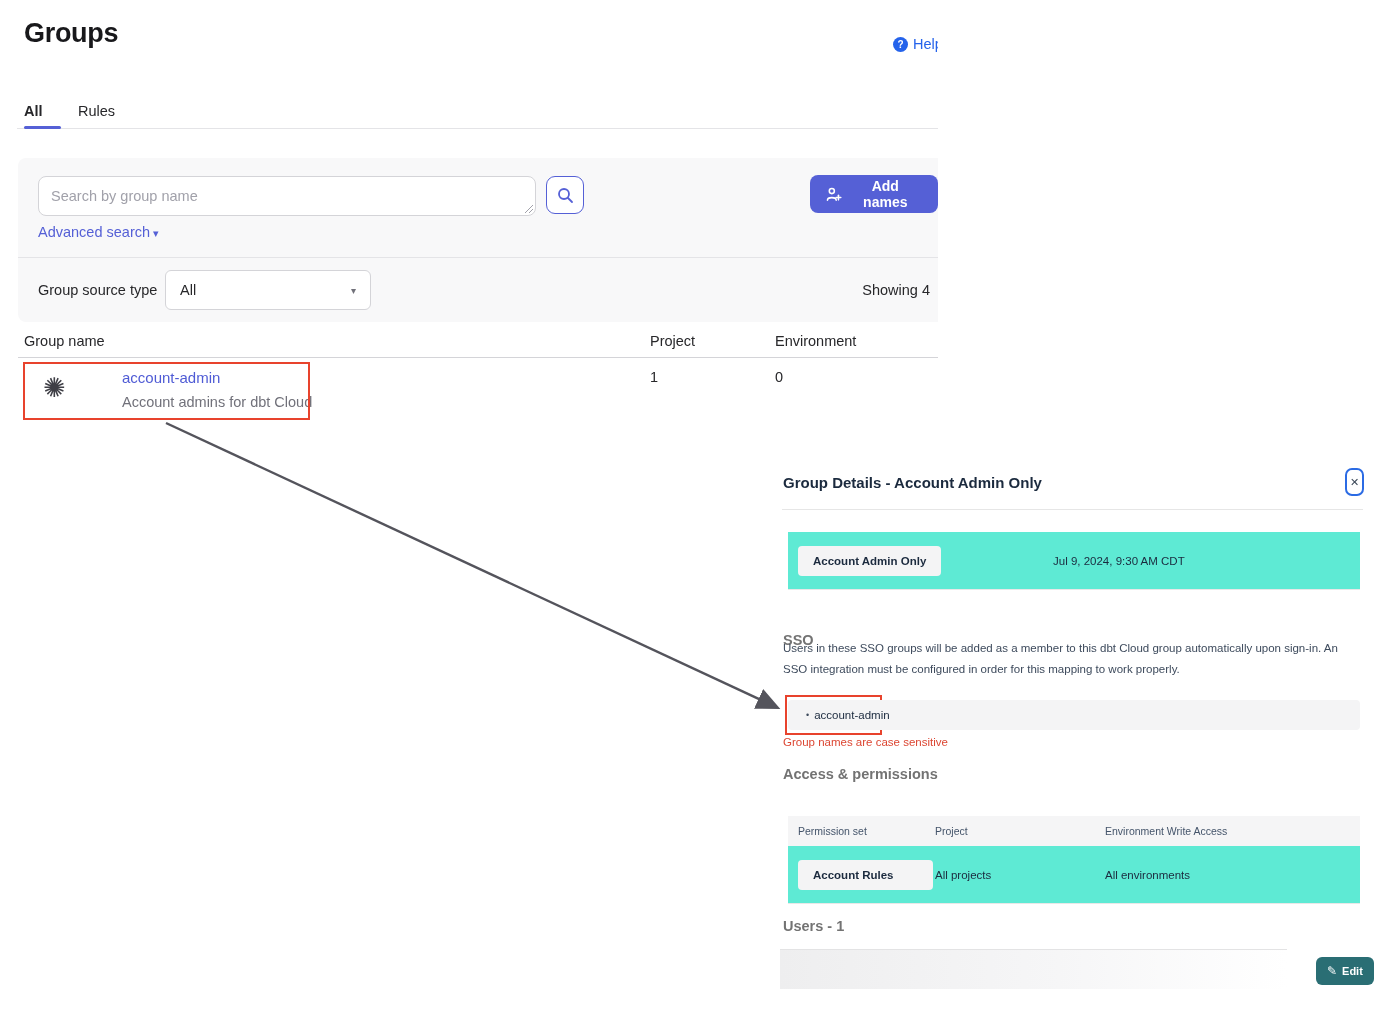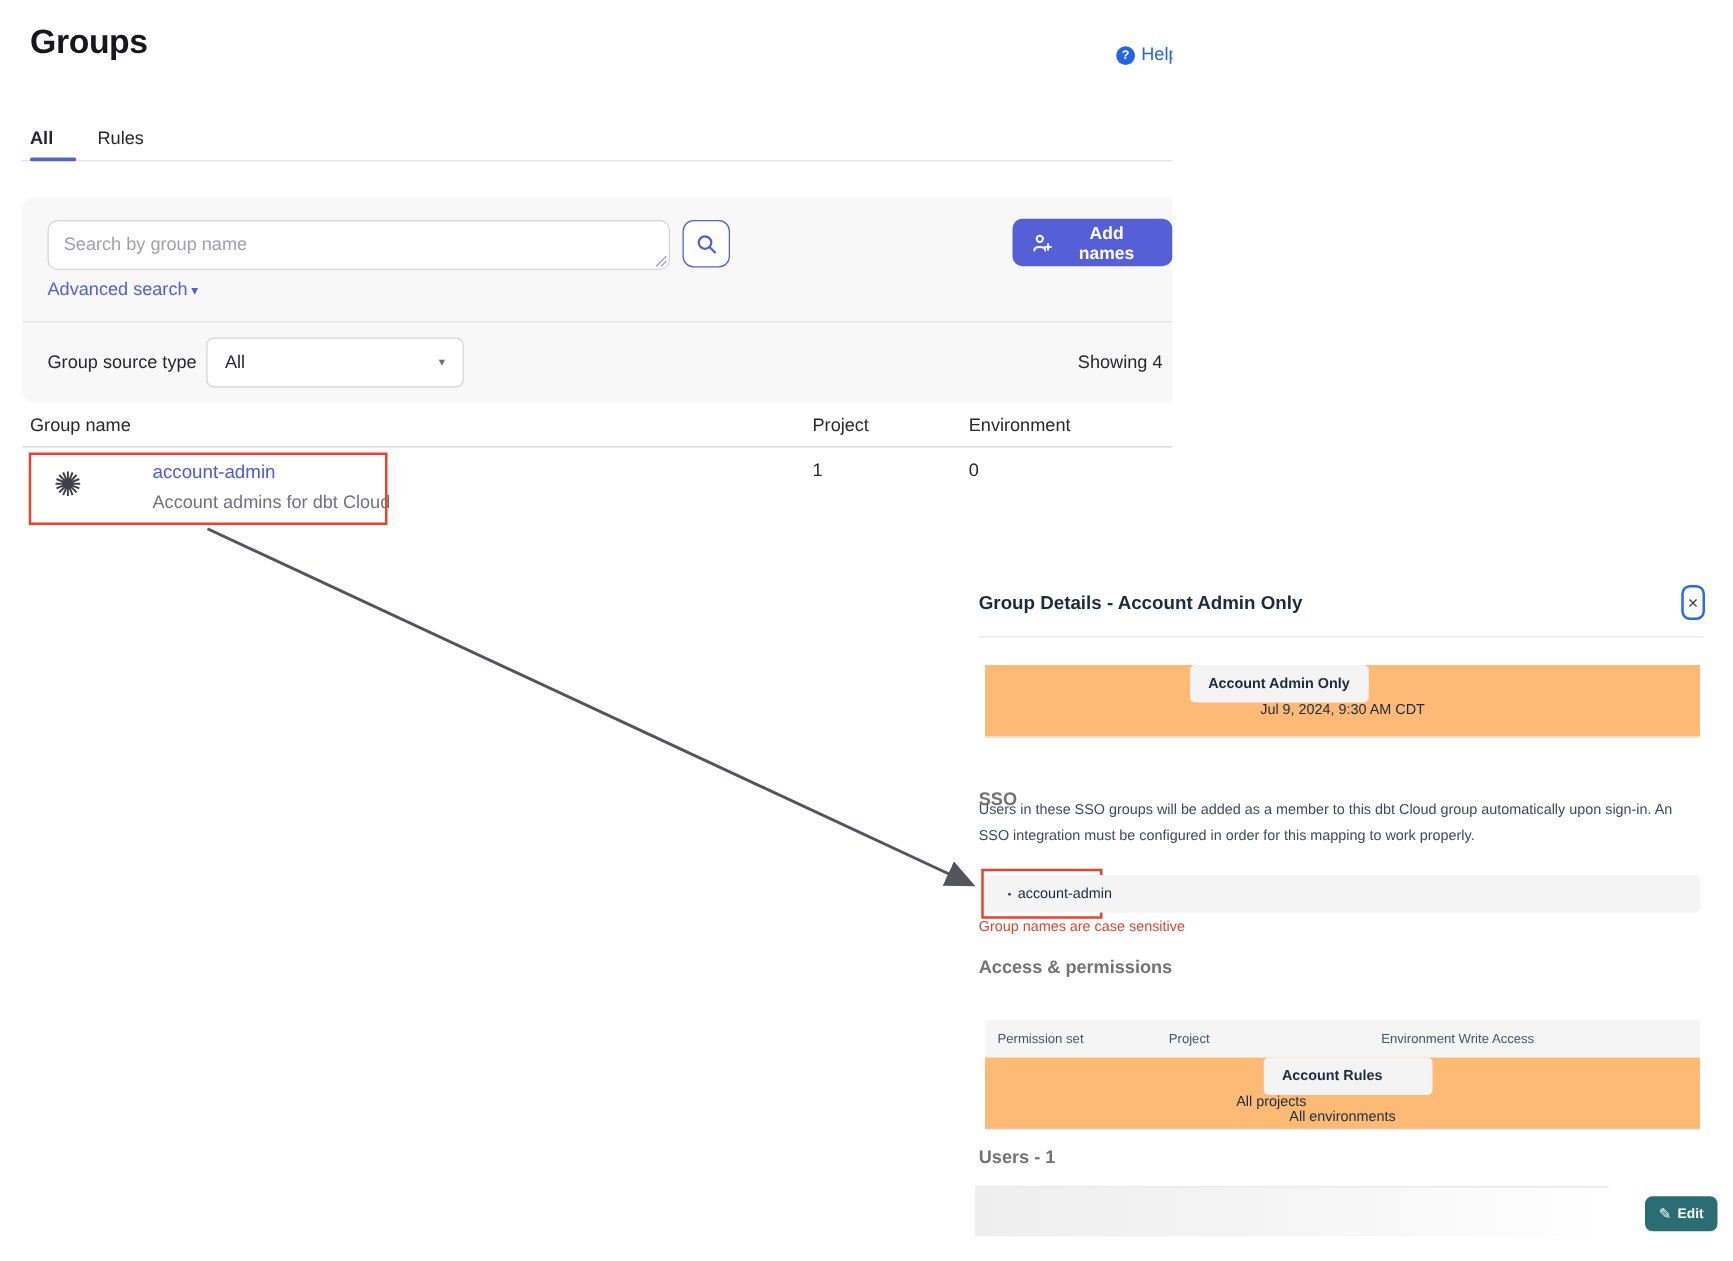--- a/index.html
+++ b/index.html
@@ -46,21 +46,21 @@
   #anno-arrow { position:absolute; left:0; top:0; width:1386px; height:1009px; pointer-events:none; }
 
   
   #details { position:absolute; left:782px; top:460px; width:584px; height:549px; color:#1b2a3e; }
   .d-title { position:absolute; left:1px; top:14px; font-size:15px; font-weight:bold; color:#1b2a3e; }
   .d-close { position:absolute; left:563px; top:8px; width:19px; height:28px; border:2px solid #2b6be4; border-radius:7px; background:#fff; display:flex; align-items:center; justify-content:center; font-size:11px; color:#3a4757; cursor:pointer; }
   .d-divider { position:absolute; left:0; top:49px; width:581px; height:1px; background:#e6e6e6; }
 
   .d-table { position:absolute; left:6px; width:572px; font-size:11.5px; }
   .d-thead { display:flex; align-items:center; height:30px; background:#f5f5f6; color:#44546a; font-size:10.5px; }
-  .d-trow { display:flex; align-items:center; height:58px; background:#fdba74; border-bottom:1px solid #e8e8e8;flex-direction:column; }
+  .d-trow { display:flex; align-items:center; height:58px; background:#5eead4; border-bottom:1px solid #e8e8e8; }
   .d-cell1 { width:265px; padding-left:10px; }
   .d-cell2 { flex:1; }
   .p-cell1 { width:147px; padding-left:10px; }
   .p-cell2 { width:170px; }
   .p-cell3 { flex:1; }
   .chip { display:inline-block; background:#f4f4f5; border-radius:4px; padding:9px 15px; font-weight:bold; font-size:11.5px; color:#1b2a3e; }
 
   .d-h2 { position:absolute; left:1px; font-size:14.5px; font-weight:bold; color:#737373; }
   .d-para { position:absolute; left:1px; width:577px; font-size:11.5px; line-height:1.85; color:#3d4a5c; }
   .sso-bar { position:absolute; left:6px; top:240px; width:572px; height:30px; background:#f4f4f5; border-radius:4px; display:flex; align-items:center; padding-left:18px; font-size:11.5px; color:#1b2a3e; }

